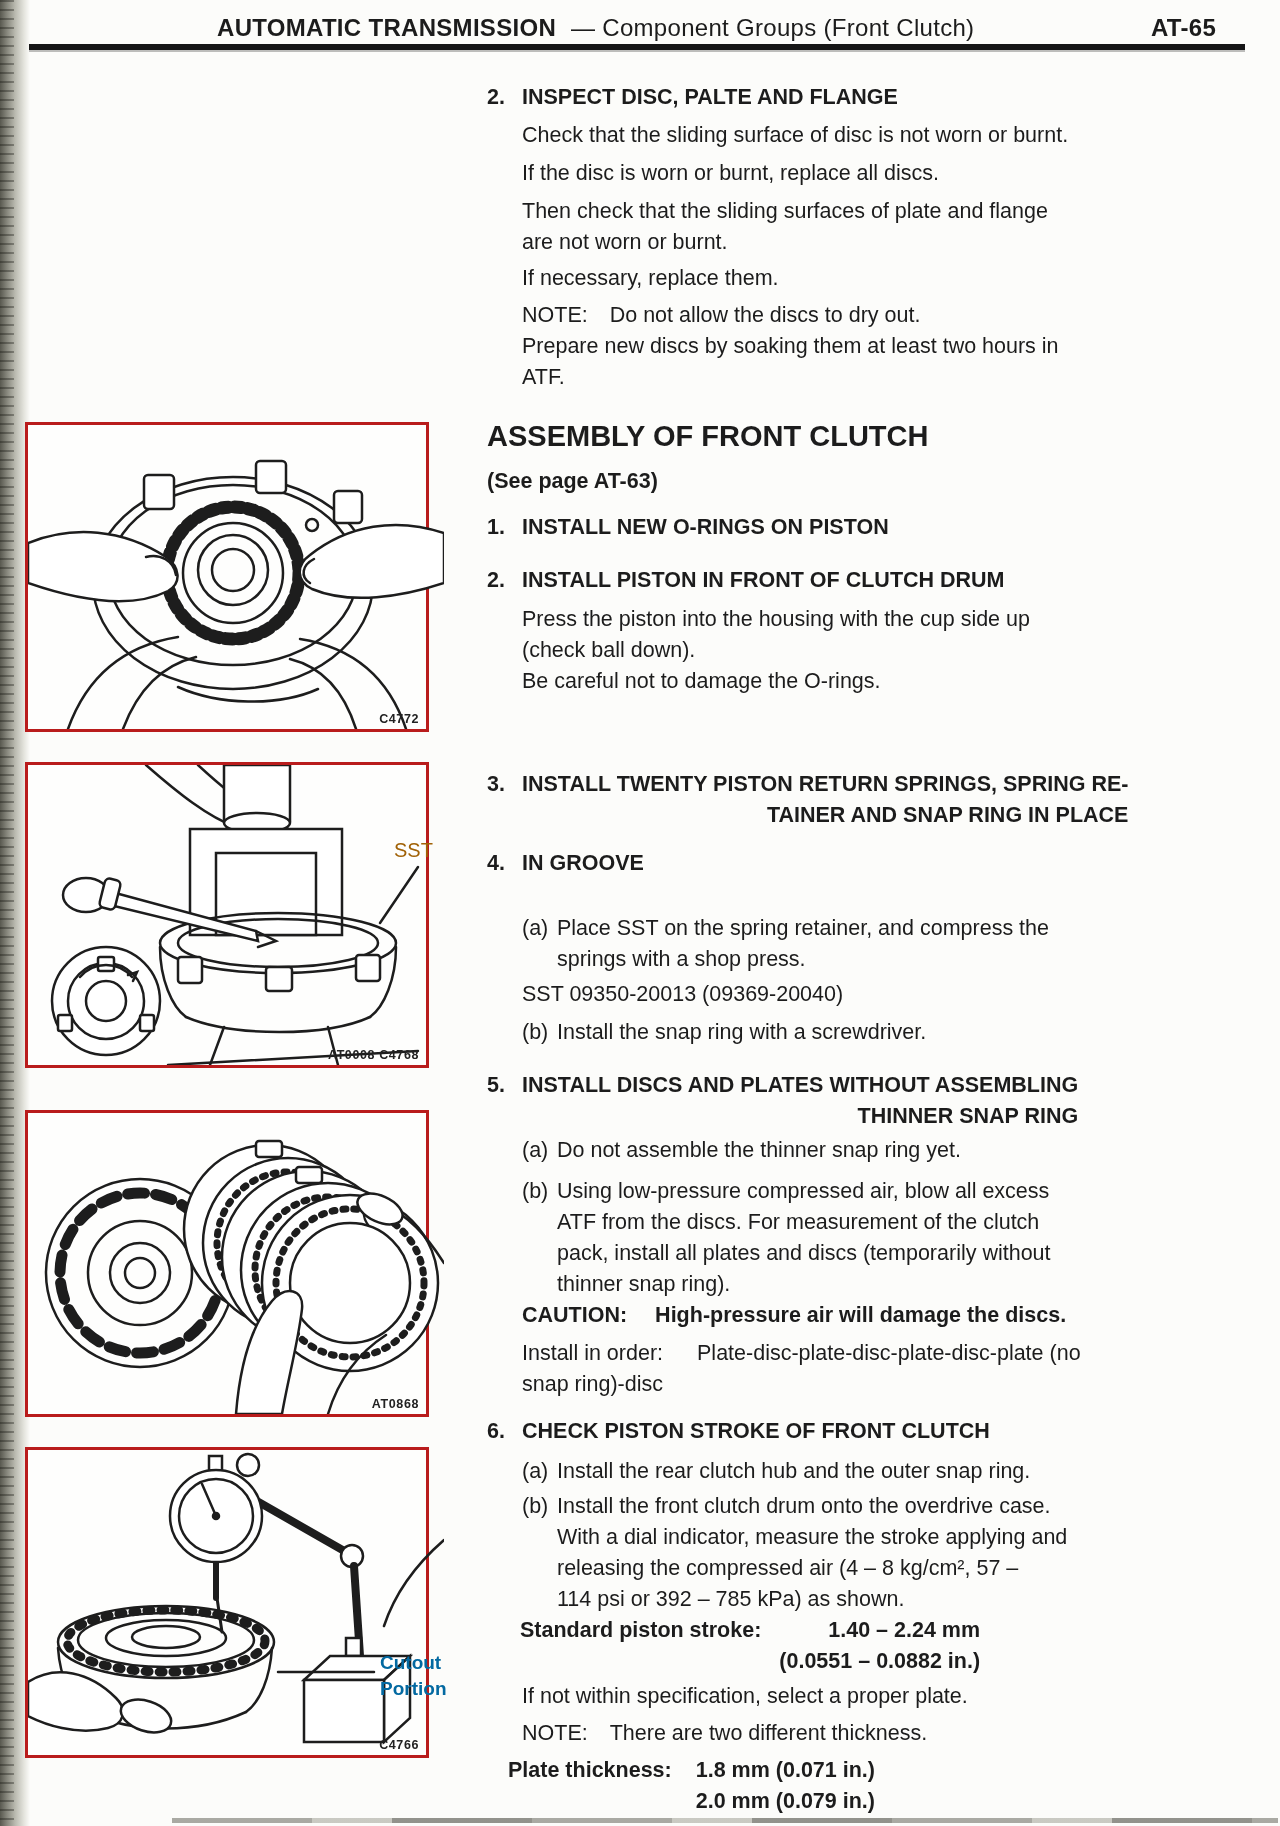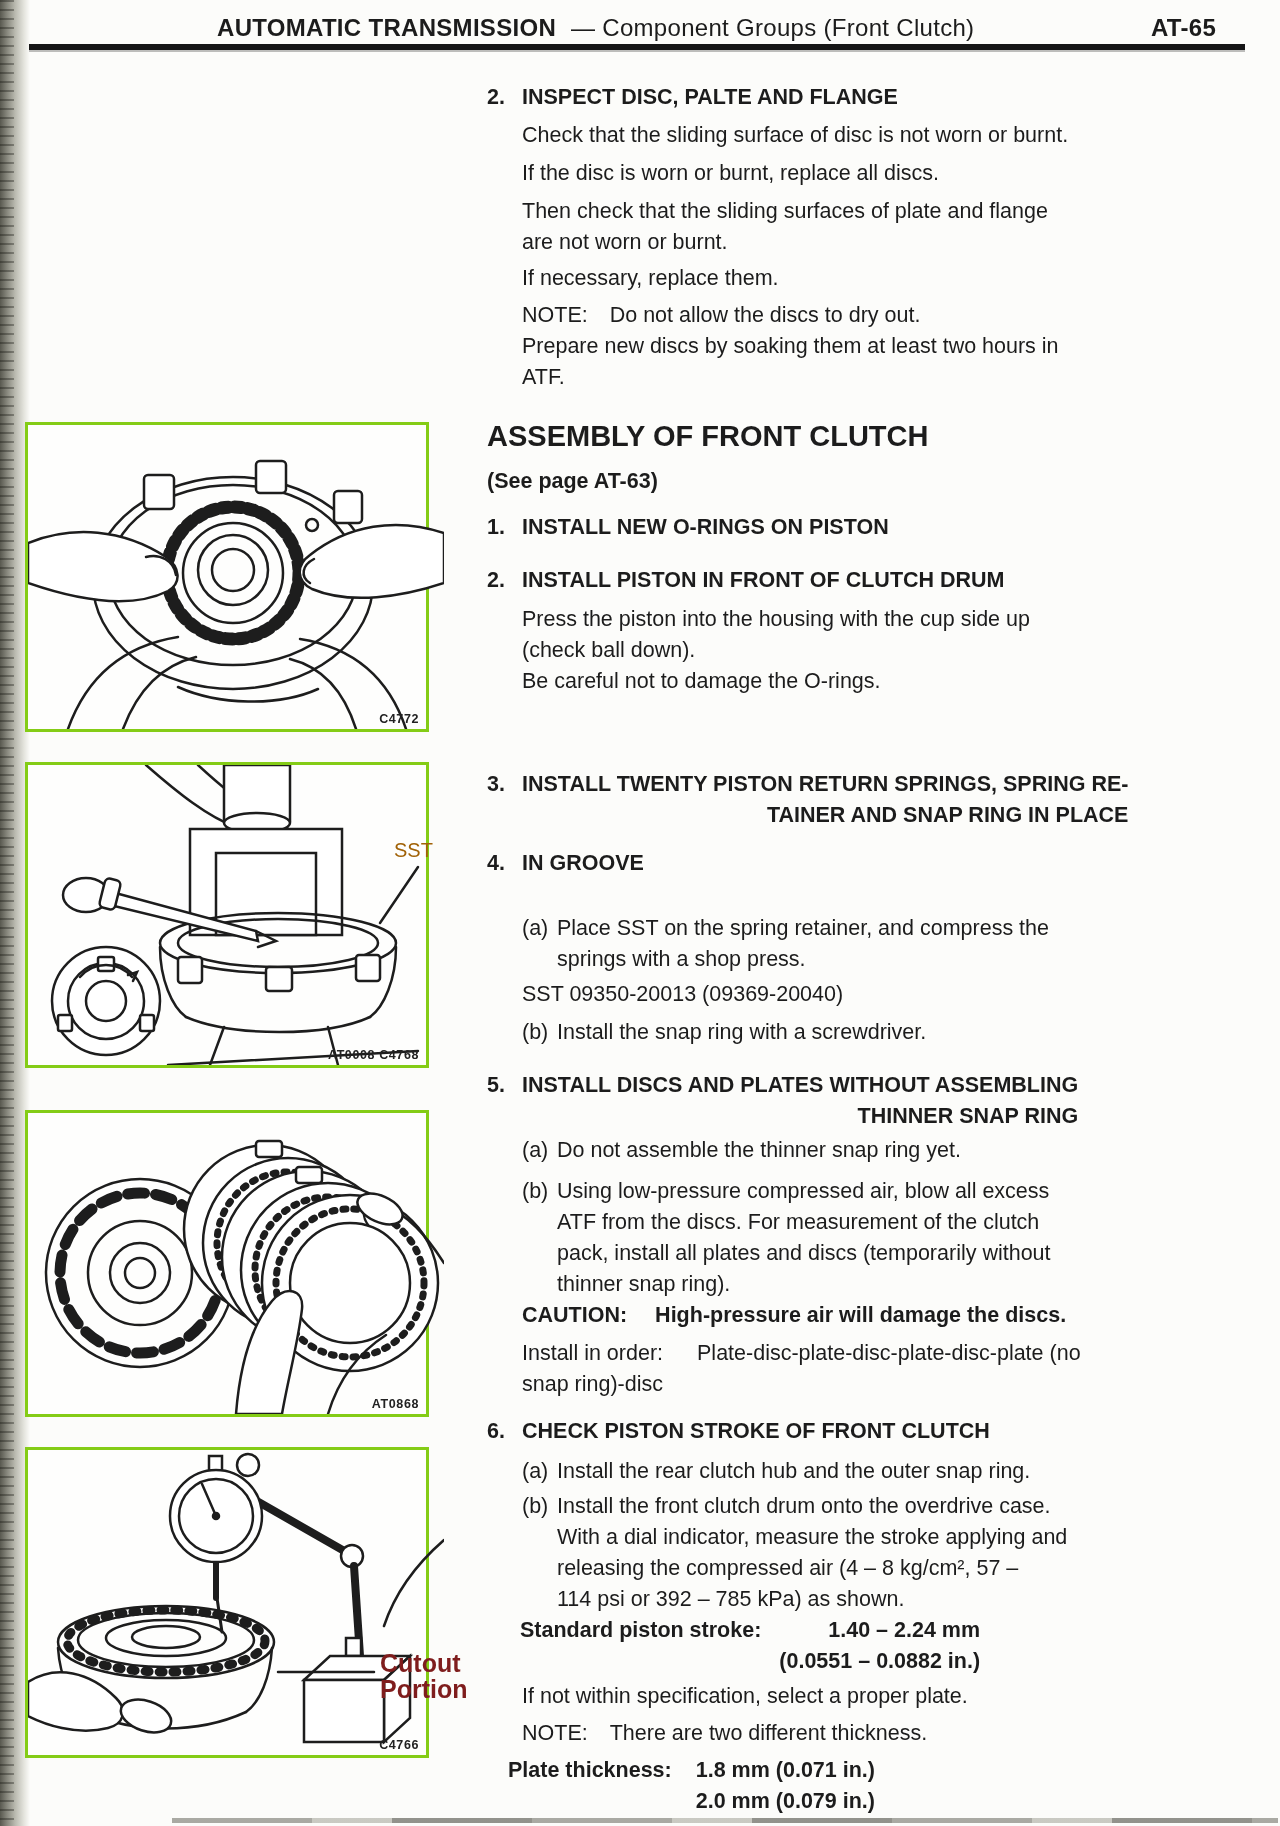--- a/index.html
+++ b/index.html
@@ -16,29 +16,29 @@
   .bold{font-weight:700;text-align:right;}
   .row{display:flex;align-items:flex-start;}
   .num{width:35px;flex:0 0 35px;font-weight:700;}
   .slabel{width:35px;flex:0 0 35px;}
   
   .hdr-title{font-size:24px;letter-spacing:.3px;}
   .hdr-rule{background:#161616;box-shadow:0 2px 0 rgba(0,0,0,.25);}
   
   .fig{
     position:absolute;left:25px;width:404px;
-    border:3px solid #84cc16;background:#fefefd;
+    border:3px solid #b91c1c;background:#fefefd;
     box-sizing:border-box;
   }
   .fig-code{
     position:absolute;right:7px;bottom:3px;
     font-size:12.5px;font-weight:600;letter-spacing:.6px;color:#222;
   }
   .callout{font-size:20px;color:#a16207;}
-  .callout-b{font-size:25px;font-weight:700;line-height:26px;color:#7f1d1d;}
+  .callout-b{font-size:19px;font-weight:700;line-height:26px;color:#0369a1;}
   svg{display:block;}
   
   .binding{
     position:absolute;left:0;top:0;width:30px;height:1826px;
     background:linear-gradient(90deg,#58584f 0px,#87877d 7px,#b9b9af 15px,#e4e4dd 24px,#fcfcfa 30px);
   }
   .binding-tex{
     position:absolute;left:0;top:0;width:14px;height:1826px;
     background:repeating-linear-gradient(180deg, rgba(20,20,15,.35) 0 2px, rgba(0,0,0,0) 2px 9px);
   }

